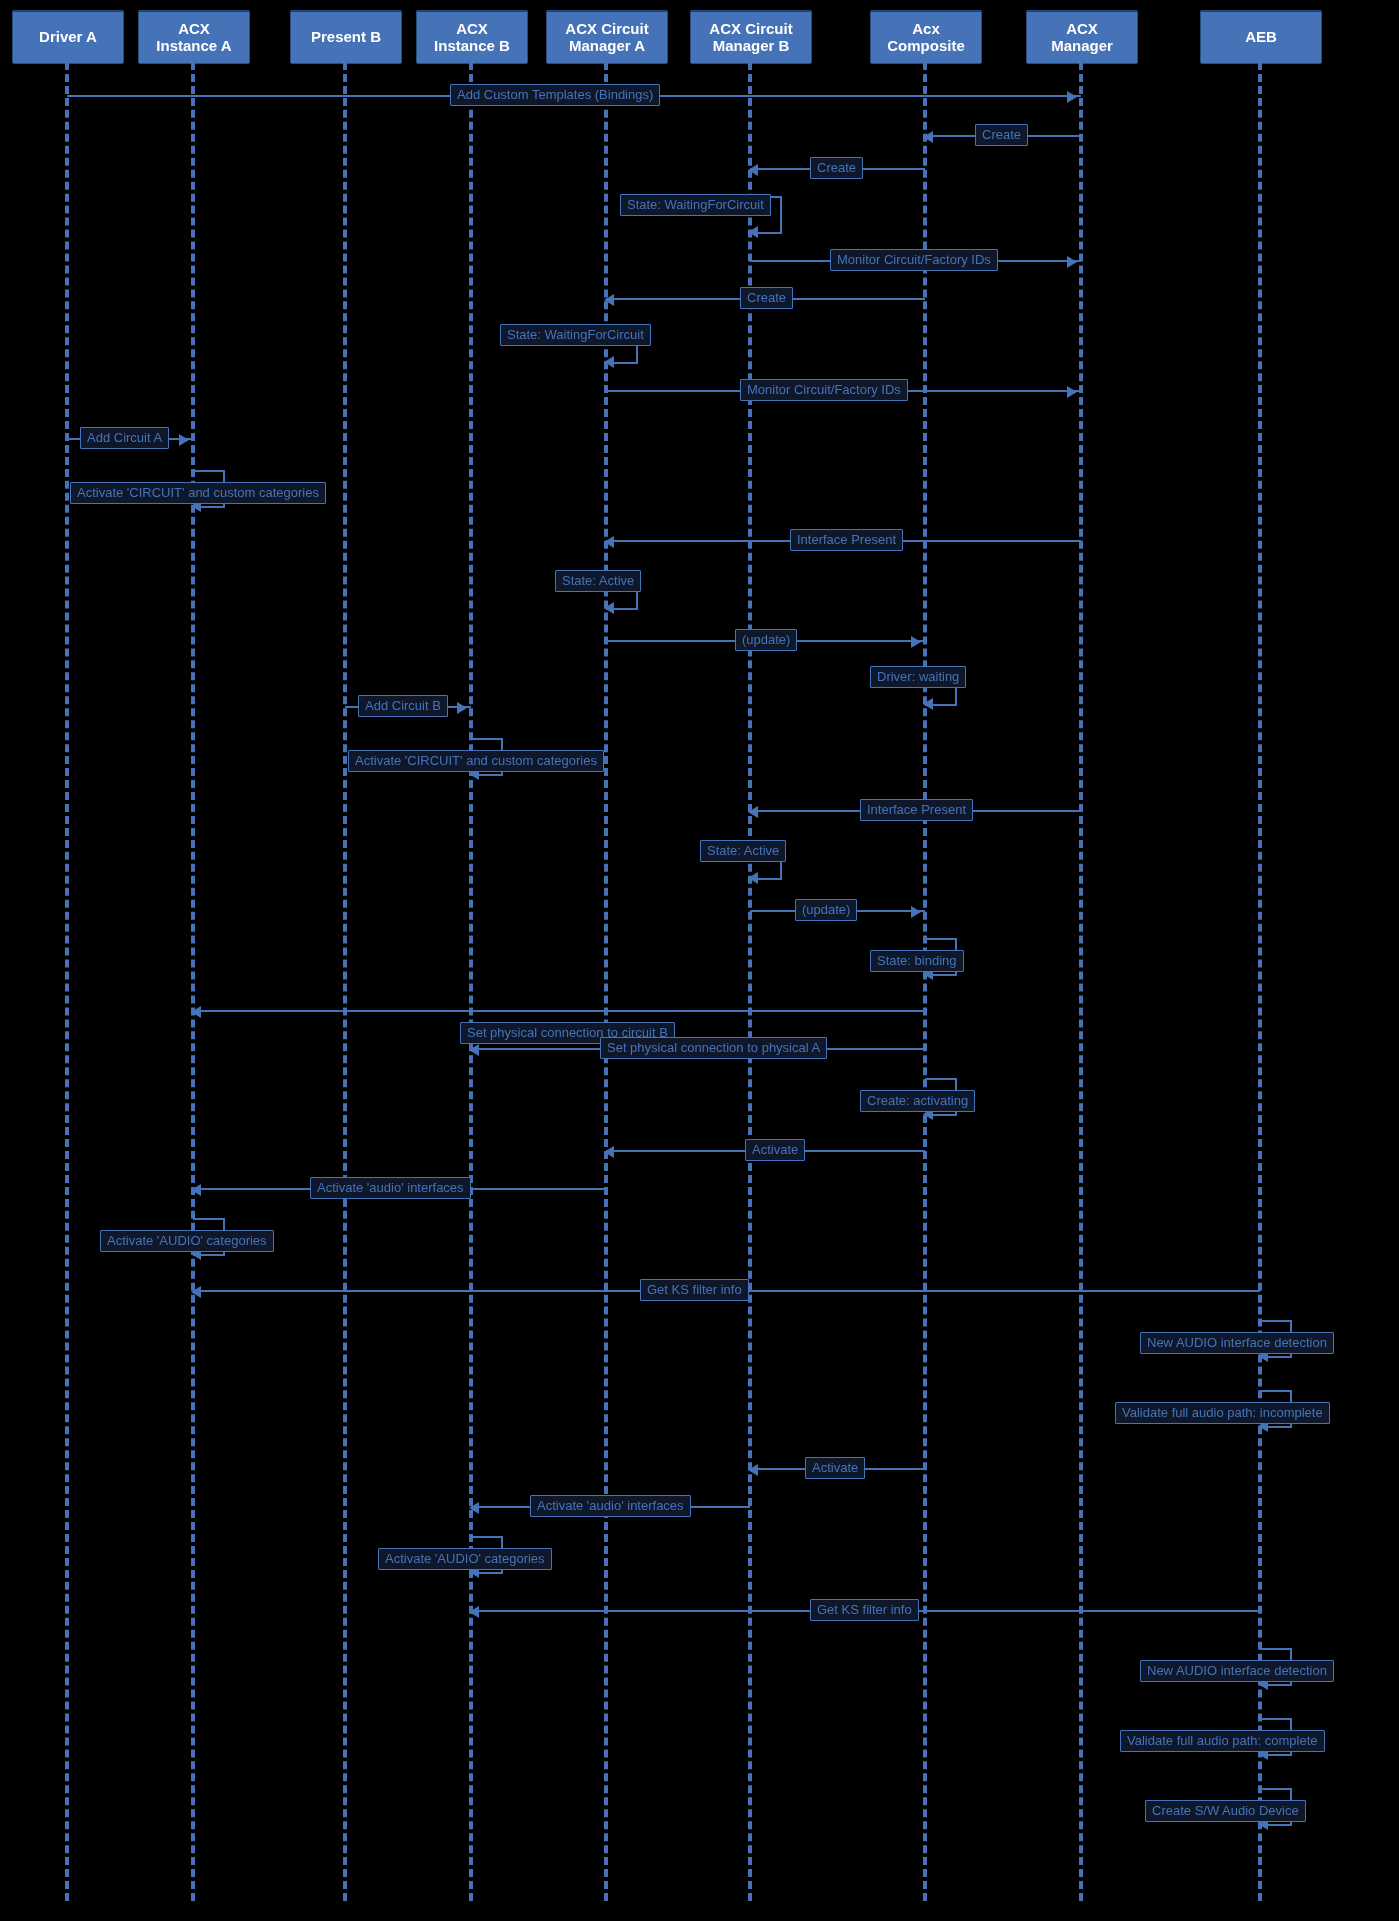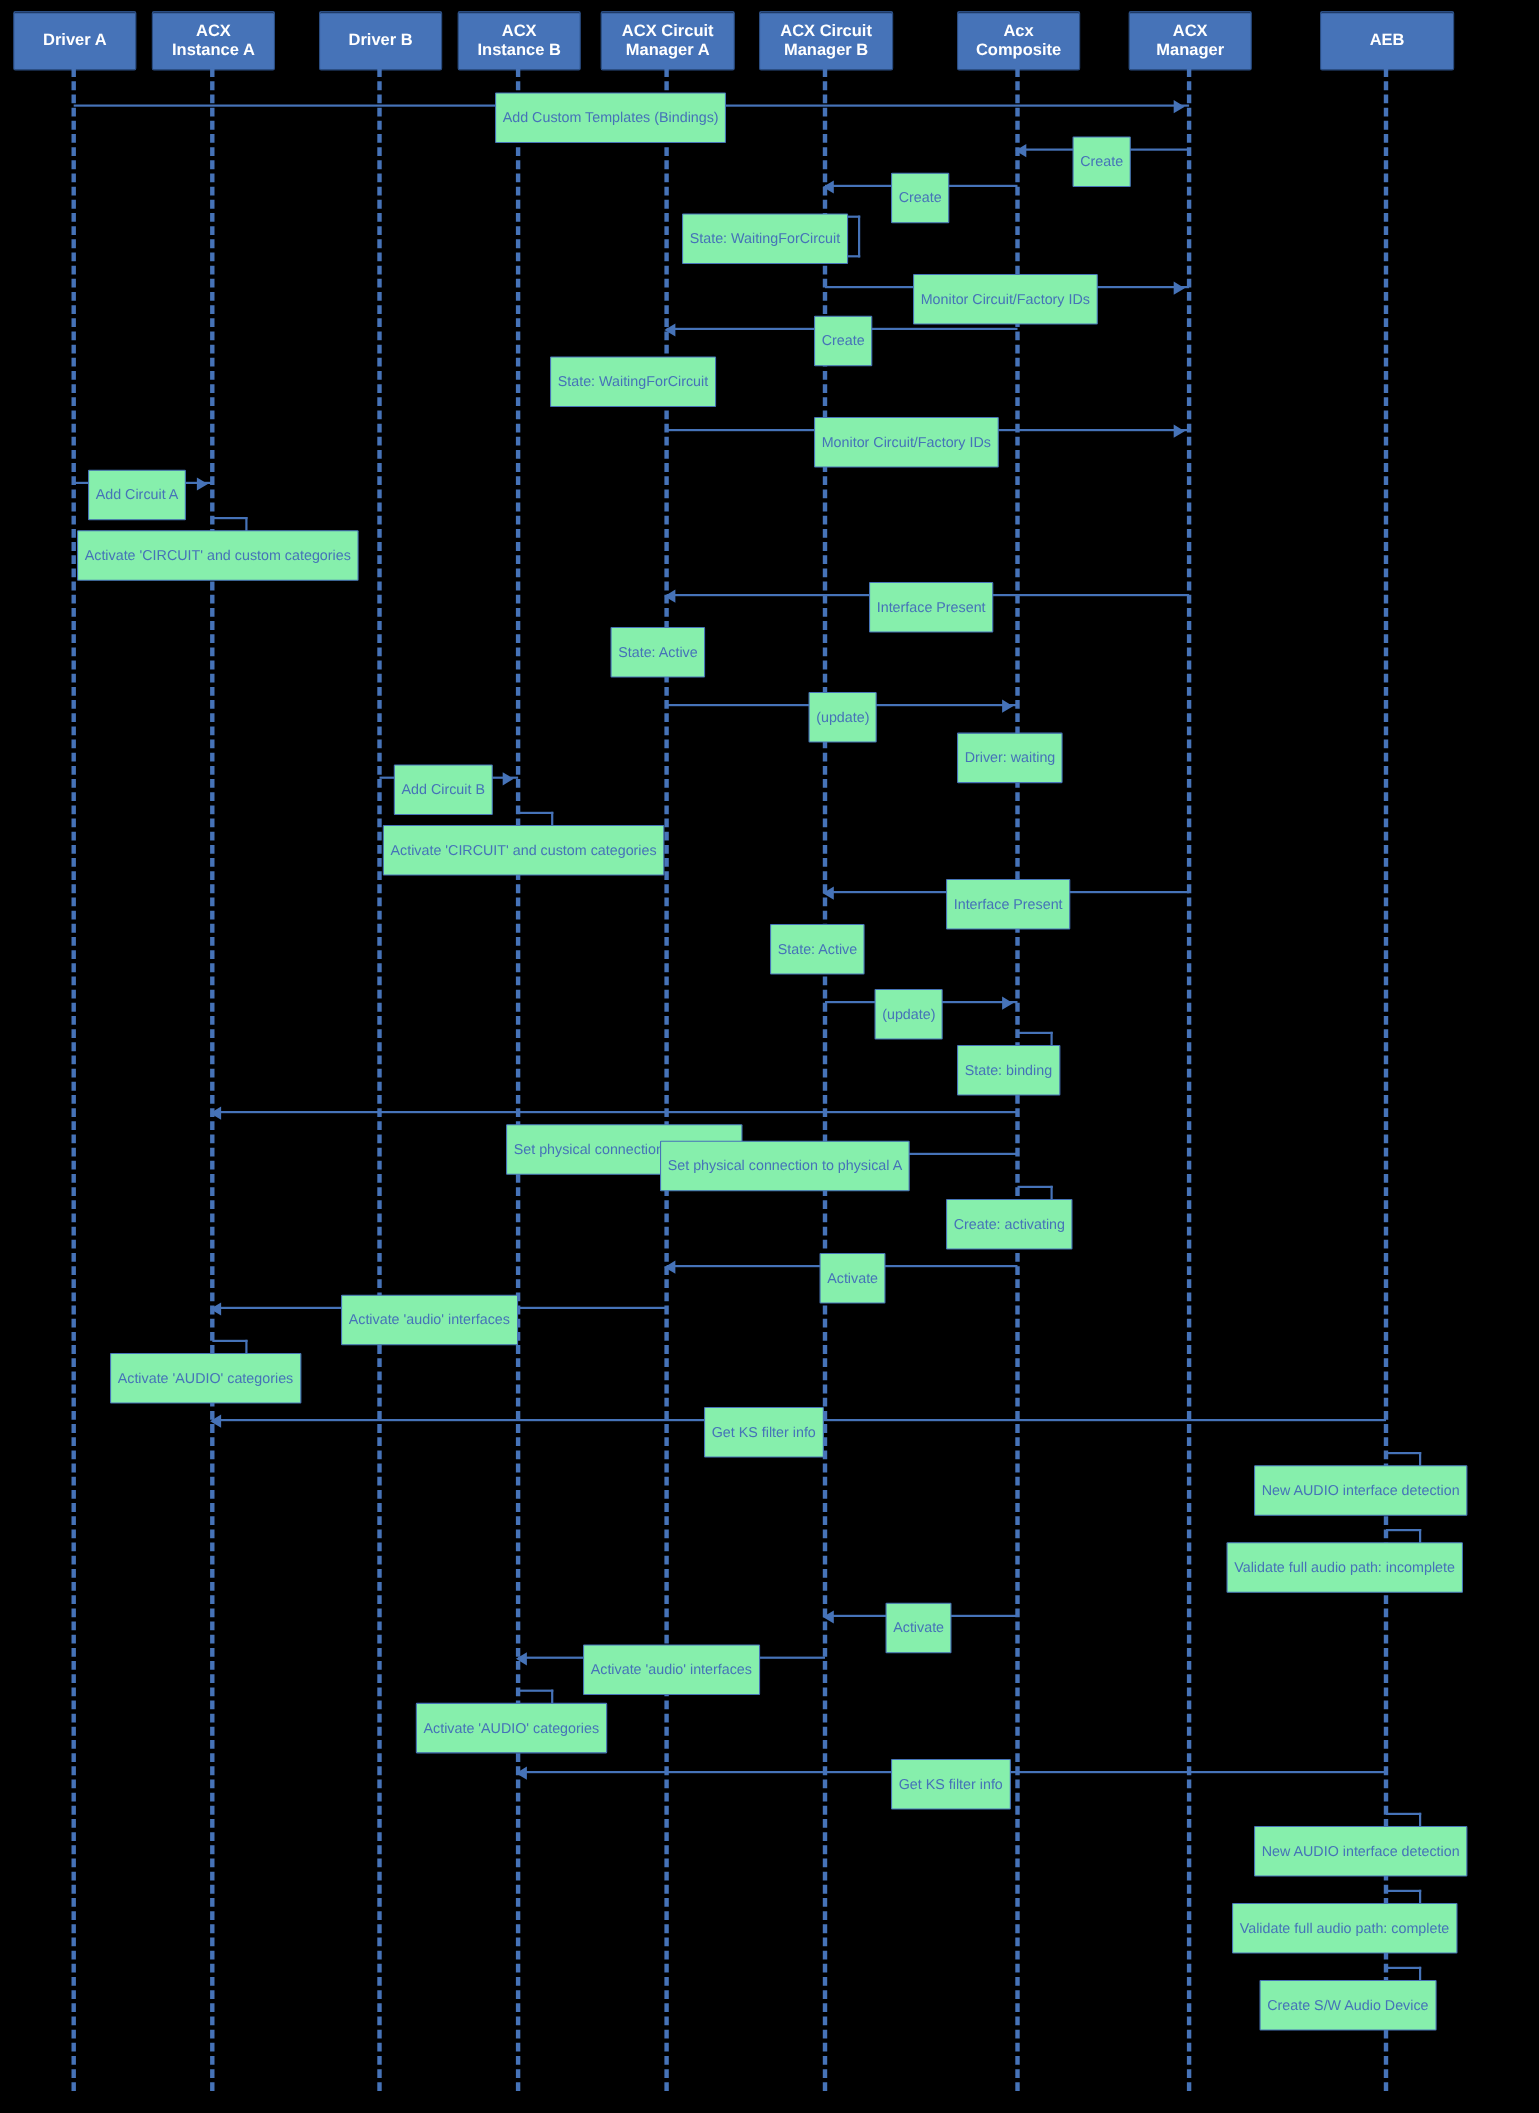--- a/index.html
+++ b/index.html
@@ -10,22 +10,22 @@
     font-size:15px;font-weight:600;text-align:center;display:flex;
     align-items:center;justify-content:center;border-radius:2px;
     box-shadow:0 1px 0 #1f3a66 inset;
     line-height:1.15;
   }
   .lifeline{
     position:absolute;top:62px;bottom:20px;width:0;
     border-left:4px dashed #4673b8;
   }
   .msg{
-    position:absolute;background:#86efac;color:#4673b8;
-    border:1px solid #4673b8;font-size:13px;padding:14px 6px;
+    position:absolute;background:#0f172a;color:#4673b8;
+    border:1px solid #4673b8;font-size:13px;padding:2px 6px;
     white-space:nowrap;border-radius:1px;line-height:1.2;
     z-index:3;
   }
   .arrow{
     position:absolute;height:0;border-top:2px solid #4673b8;z-index:1;
   }
   .arrow::after{
     content:'';position:absolute;right:-2px;top:-6px;
     border:6px solid transparent;border-left:10px solid #4673b8;
   }
@@ -42,21 +42,21 @@
     border:6px solid transparent;border-right:10px solid #4673b8;
   }
 </style>
 </head>
 <body>
 <div class="canvas">
 
 <div id="actors-layer">
       <div class="actor" style="left: 12px; width: 110px; text-align: right;">Driver A</div>
       <div class="actor" style="left: 138px; width: 110px;">ACX<br>Instance A</div>
-      <div class="actor" style="left: 290px; width: 110px;">Driver B</div>
+      <div class="actor" style="left: 290px; width: 110px;">Present B</div>
       <div class="actor" style="left: 416px; width: 110px;">ACX<br>Instance B</div>
       <div class="actor" style="left: 546px; width: 120px;">ACX Circuit<br>Manager A</div>
       <div class="actor" style="left: 690px; width: 120px;">ACX Circuit<br>Manager B</div>
       <div class="actor" style="left: 870px; width: 110px;">Acx<br>Composite</div>
       <div class="actor" style="left: 1026px; width: 110px;">ACX<br>Manager</div>
       <div class="actor" style="left: 1200px; width: 120px; text-align: center;">AEB</div>
     </div>
 <div id="lifelines-layer">
       <div class="lifeline" style="left: 65px;"></div>
       <div class="lifeline" style="left: 191px;"></div>

